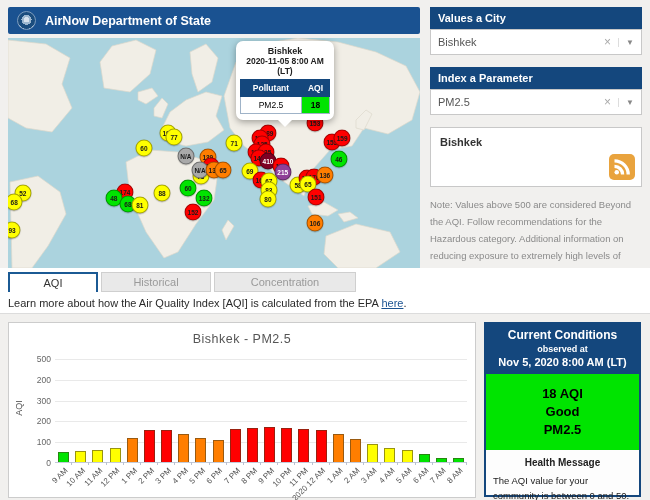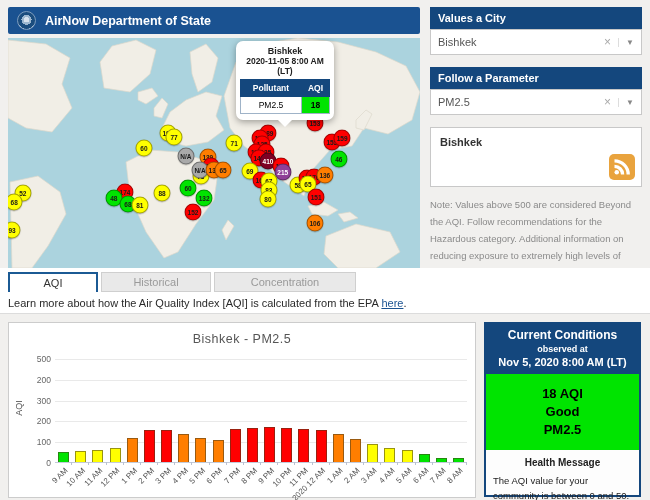--- a/index.html
+++ b/index.html
@@ -192,21 +192,21 @@
     </div>
 
   <div class="sidebar">
     <div class="shead">Values a City</div>
     <div class="select">
       <span class="val">Bishkek</span>
       <span class="clear">×</span>
       <span class="arrow">▼</span>
     </div>
     <div class="gap"></div>
-    <div class="shead">Follow a Parameter</div>
+    <div class="shead">Index a Parameter</div>
     <div class="select">
       <span class="val">PM2.5</span>
       <span class="clear">×</span>
       <span class="arrow">▼</span>
     </div>
     <div class="feed">
       <div class="feed-title">Bishkek</div>
       <span class="rss">
         <svg viewBox="0 0 24 24" width="18" height="18">
           <circle cx="5" cy="19" r="3" fill="#fff"></circle>

